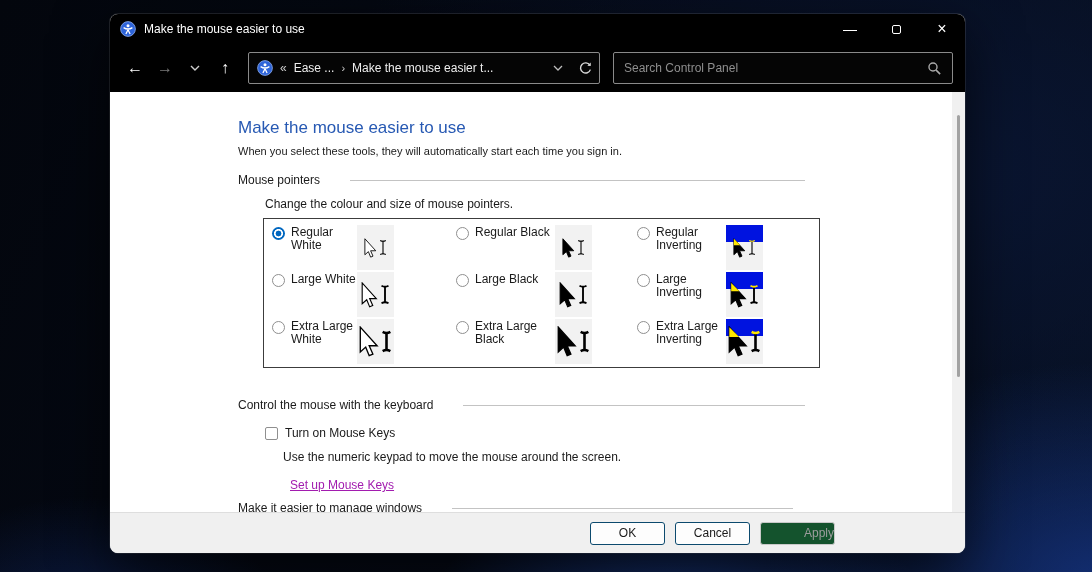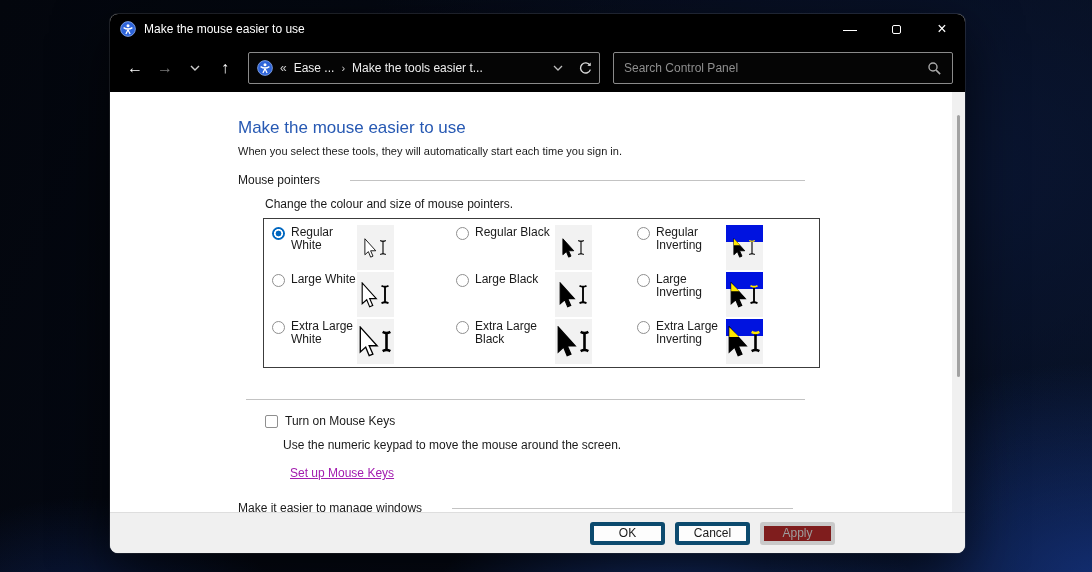--- a/index.html
+++ b/index.html
@@ -101,23 +101,23 @@
   .scrollbar { position:absolute; top:0; right:0; width:13px; height:420px; background:#f0f0f0; }
   .scrollthumb { position:absolute; top:23px; left:5px; width:3px; height:262px; background:#a2a2a2; border-radius:2px; }
 
   
   .footer {
     height:41px; background:#f0f0f0; border-top:1px solid #dedede;
     display:flex; align-items:center; justify-content:flex-end; gap:10px; padding-right:130px;
   }
   .btn {
     width:75px; height:23px; font-size:12px; font-family:inherit;
-    background:#fdfdfd; border:4px solid #0c4a6e; border-radius:3px; color:#1a1a1a;
-  }
-  .btn:disabled,.btn.disabled { background:#7f1d1d; border-color:#c9c9c9; color:#9d9d9d; }
+    background:#fdfdfd; border:1px solid #0c4a6e; border-radius:3px; color:#1a1a1a;
+  }
+  .btn:disabled,.btn.disabled { background:#14532d; border-color:#c9c9c9; color:#9d9d9d;text-align:right; }
 </style>
 </head>
 <body>
 
 <div class="win">
 
   <div class="titlebar">
     <svg class="app-icon" viewBox="0 0 16 16">
       <circle cx="8" cy="8" r="7.4" fill="#2e64d9" stroke="#8fb0ef" stroke-width="0.8"></circle>
       <circle cx="8" cy="4.8" r="1.5" fill="#fff"></circle>
@@ -151,21 +151,21 @@
     <div class="addressbar">
       <svg class="app-icon" viewBox="0 0 16 16">
         <circle cx="8" cy="8" r="7.4" fill="#2e64d9" stroke="#8fb0ef" stroke-width="0.8"></circle>
         <circle cx="8" cy="4.8" r="1.5" fill="#fff"></circle>
         <path d="M3.6 6.6 Q8 9.4 12.4 6.6" stroke="#fff" stroke-width="1.3" fill="none"></path>
         <path d="M8 8.8 L5.9 13 M8 8.8 L10.1 13" stroke="#fff" stroke-width="1.3" fill="none"></path>
       </svg>
       <span style="color:#cfcfcf;margin-right:7px;">«</span>
       <span>Ease ...</span>
       <span class="crumb-sep">›</span>
-      <span>Make the tools easier t...</span>
+      <span>Make the mouse easier t...</span>
       <span class="addr-spacer"></span>
       <svg width="12" height="8" viewBox="0 0 12 8" style="margin-right:14px;">
         <polyline points="2,2 6,6 10,2" fill="none" stroke="#bdbdbd" stroke-width="1.3"></polyline>
       </svg>
       <svg width="15" height="15" viewBox="0 0 16 16">
         <path d="M13.2 9.2 A5.4 5.4 0 1 1 12.6 4.4" fill="none" stroke="#d8d8d8" stroke-width="1.5"></path>
         <path d="M13.6 1.6 L13.6 5.4 L9.9 5.0 Z" fill="#d8d8d8"></path>
       </svg>
     </div>
 
@@ -315,20 +315,21 @@
               <svg width="11" height="27" viewBox="0 0 8 16">
     <line x1="4" y1="1.2" x2="4" y2="14.8" stroke="#000" stroke-width="1.9"></line>
     <path d="M1.2 1 Q2.6 1.8 4 1.8 Q5.4 1.8 6.8 1" fill="none" stroke="#ffe700" stroke-width="1.9"></path>
     <path d="M1.2 15 Q2.6 14.2 4 14.2 Q5.4 14.2 6.8 15" fill="none" stroke="#000" stroke-width="1.9"></path>
               </svg>
             </span>
           </label>
         </div>
 
       <div class="group g2">
+        <span>Control the mouse with the keyboard</span>
           <span class="rule"></span>
       </div>
       <div class="chkrow">
         <span class="checkbox"></span>
         <span>Turn on Mouse Keys</span>
       </div>
       <div class="hint">Use the numeric keypad to move the mouse around the screen.</div>
       <a class="tasklink" href="#">Set up Mouse Keys</a>
 
       <div class="group g3">

